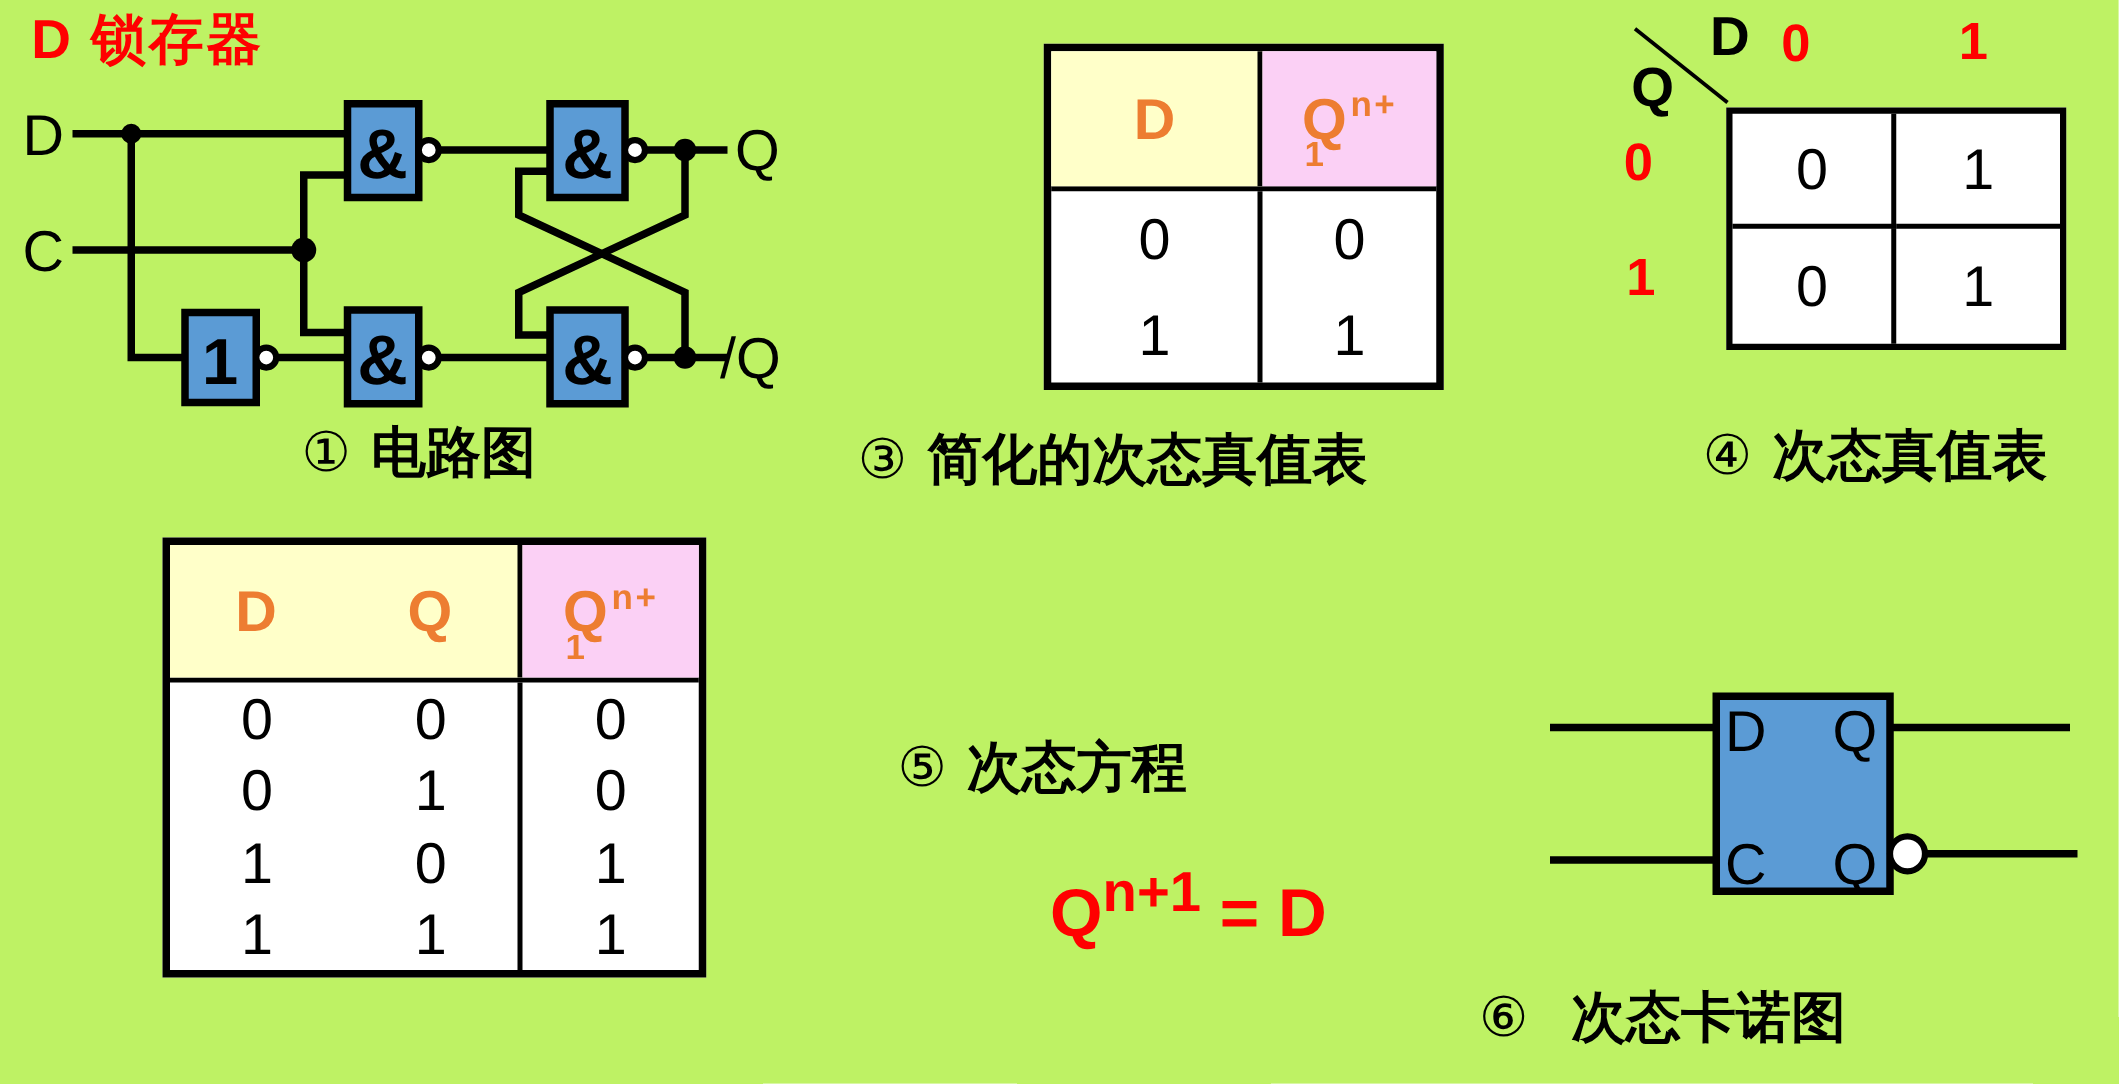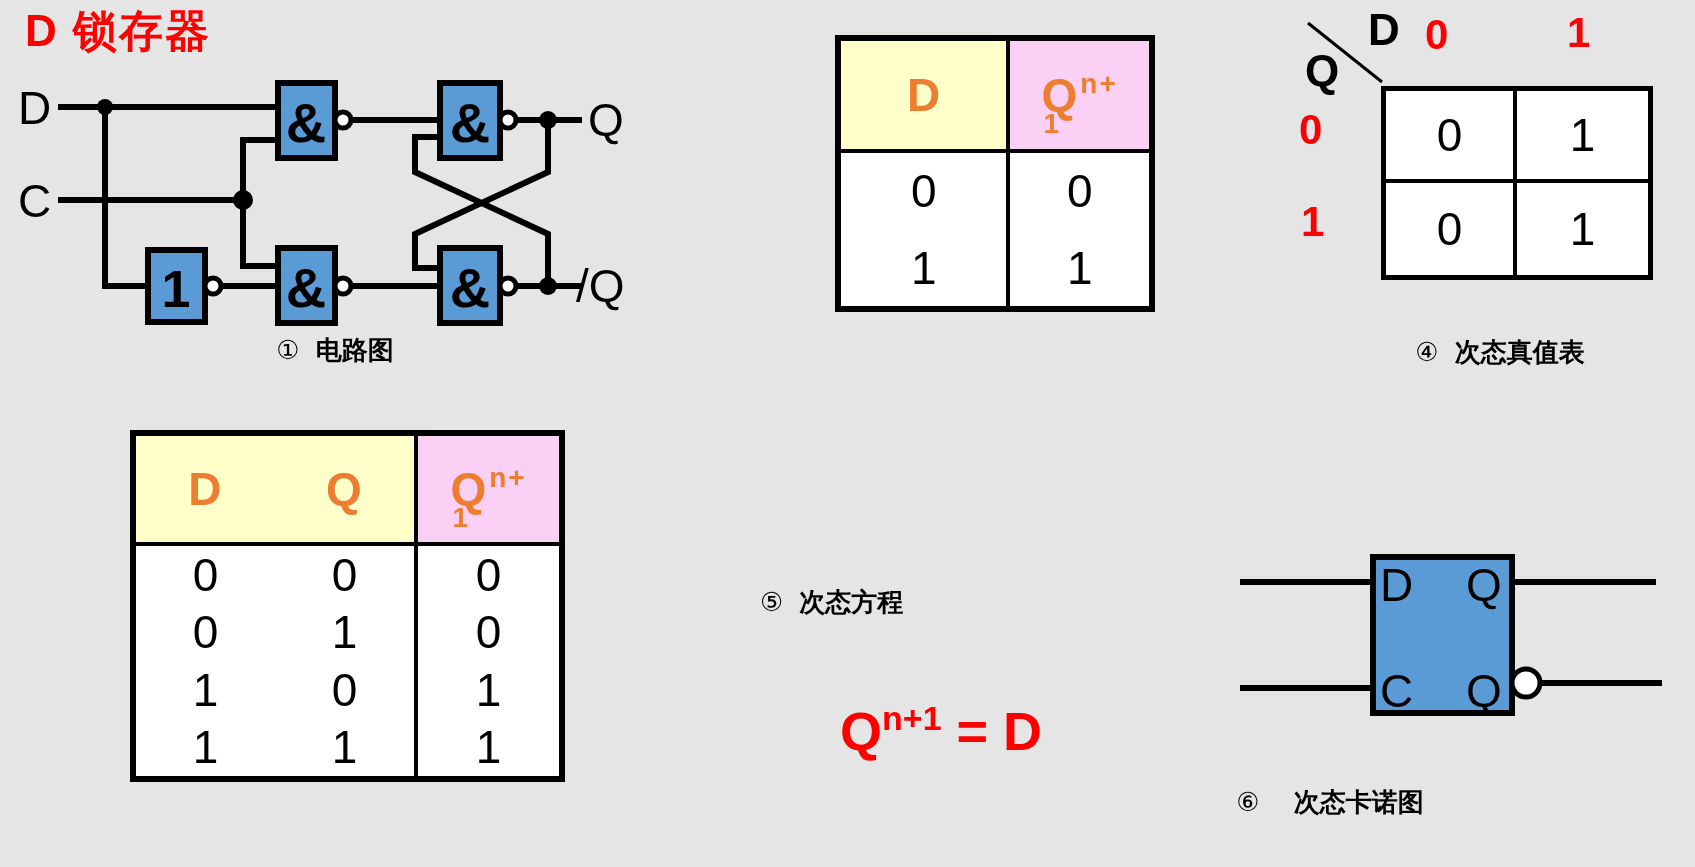--- a/index.html
+++ b/index.html
@@ -1,26 +1,26 @@
 <!DOCTYPE html>
 <html><head>
 <meta charset="utf-8">
 <style>
   html,body { margin:0; padding:0; background:#fff; }
   .canvas {
-    position:relative; width:1695px; height:867px; background:#e5e5e5;
+    position:relative; width:1695px; height:867px; background:#bef264;
     font-family:"Liberation Sans","DejaVu Sans",sans-serif; overflow:hidden; color:#000;
   }
   .abs { position:absolute; }
 
   
   .page-title { left:25px; top:2px; font-size:44px; font-weight:bold; color:#FF0000; letter-spacing:2px; }
 
   
-  .caption { font-size:26px; font-weight:bold; color:#000; text-align:center; white-space:nowrap; }
+  .caption { font-size:44px; font-weight:bold; color:#000; text-align:center; white-space:nowrap; }
   .caption .cap-num { font-weight:normal; margin-right:16px; }
   .caption.gap-wide .cap-num { margin-right:34px; }
   .caption.left-align { text-align:left; }
 
   
   .qexp { position:relative; display:inline-block; color:#ED7D31; font-weight:bold; line-height:1; }
   .qexp .qb { font-size:46px; }
   .qexp .qs { font-size:28px; position:relative; top:-18px; margin-left:3px; letter-spacing:2px; }
   .qexp .qw { position:absolute; left:2px; top:38px; font-size:28px; }
 
@@ -57,21 +57,21 @@
   .kmap .kvar { font-size:44px; color:#000; }
   .kmap .kred { font-size:42px; color:#FF0000; }
   .kgrid { position:absolute; left:116px; top:81px; width:272px; height:194px; border:5px solid #000;
            box-sizing:border-box; display:grid; grid-template-columns:1fr 1fr; grid-template-rows:1fr 1fr; background:#fff; }
   .kcell { display:flex; align-items:center; justify-content:center; font-size:46px; box-sizing:border-box; }
   .kcell.br { border-right:4px solid #000; }
   .kcell.bb { border-bottom:4px solid #000; }
 
   
   .eq { left:780px; top:650px; color:#FF0000; font-weight:bold; font-size:54px; line-height:1; white-space:pre; }
-  .eq .eq-sup { font-size:34px; position:relative; top:-20px; }
+  .eq .eq-sup { font-size:45px; position:relative; top:-20px; }
 
   svg text { font-family:"Liberation Sans","DejaVu Sans",sans-serif; }
 </style>
 </head>
 <body>
 
 <div class="canvas">
 
   <div class="abs page-title">D 锁存器</div>
 
@@ -186,20 +186,23 @@
     <div class="t3-body">
       <div class="t3-c1 numcol">
         <span>0</span>
         <span>1</span>
       </div>
       <div class="t3-c2 numcol">
         <span>0</span>
         <span>1</span>
       </div>
     </div>
+  </div>
+  <div class="abs caption" style="left:670px; top:338px; width:440px;">
+    <span class="cap-num">③</span><span>简化的次态真值表</span>
   </div>
 
   <div class="abs kmap">
     <svg class="abs" style="left:0; top:0;" width="140" height="100" viewBox="0 0 140 100">
       <line x1="43" y1="18" x2="117" y2="77" stroke="#000" stroke-width="3"></line>
     </svg>
     <span class="klabel kvar" style="left:103px; top:3px;">D</span>
     <span class="klabel kvar" style="left:40px; top:44px;">Q</span>
     <span class="klabel kred" style="left:160px; top:9px;">0</span>
     <span class="klabel kred" style="left:302px; top:7px;">1</span>
@@ -209,21 +212,21 @@
       <div class="kcell br bb">0</div>
       <div class="kcell bb">1</div>
       <div class="kcell br">0</div>
       <div class="kcell">1</div>
     </div>
   </div>
   <div class="abs caption" style="left:1300px; top:335px; width:400px;">
     <span class="cap-num">④</span><span>次态真值表</span>
   </div>
 
-  <div class="abs caption left-align" style="left:760px; top:585px;">
+  <div class="abs caption left-align" style="left:718px; top:585px;">
     <span class="cap-num">⑤</span><span>次态方程</span>
   </div>
   <div class="abs eq">
     <span>Q</span><span class="eq-sup">n+1</span><span class="eq-rhs"> = D</span>
   </div>
 
   <svg class="abs" style="left:1100px; top:535px;" width="595" height="215" viewBox="0 0 595 215">
     <g stroke="#000" stroke-width="6" fill="none">
       <line x1="140" y1="47" x2="273" y2="47"></line>
       <line x1="140" y1="153" x2="273" y2="153"></line>

